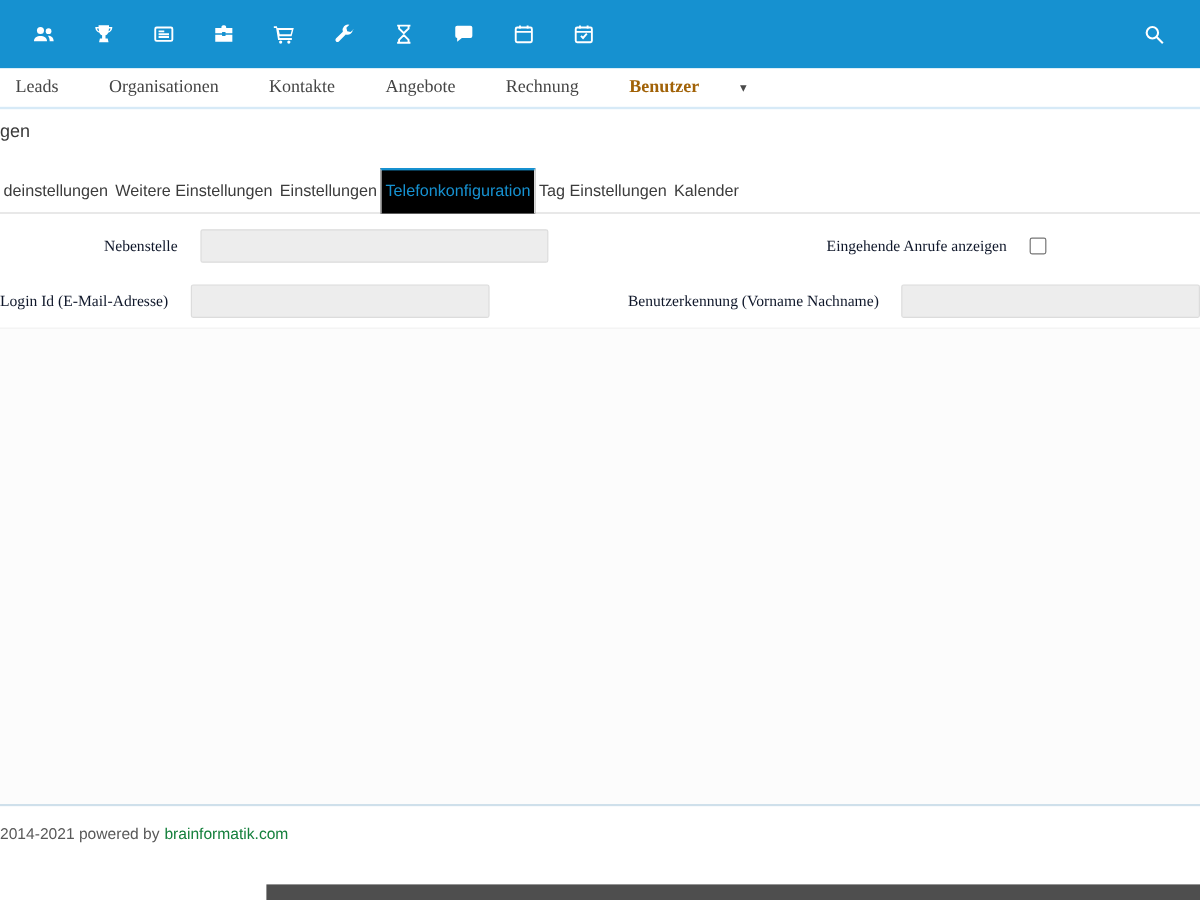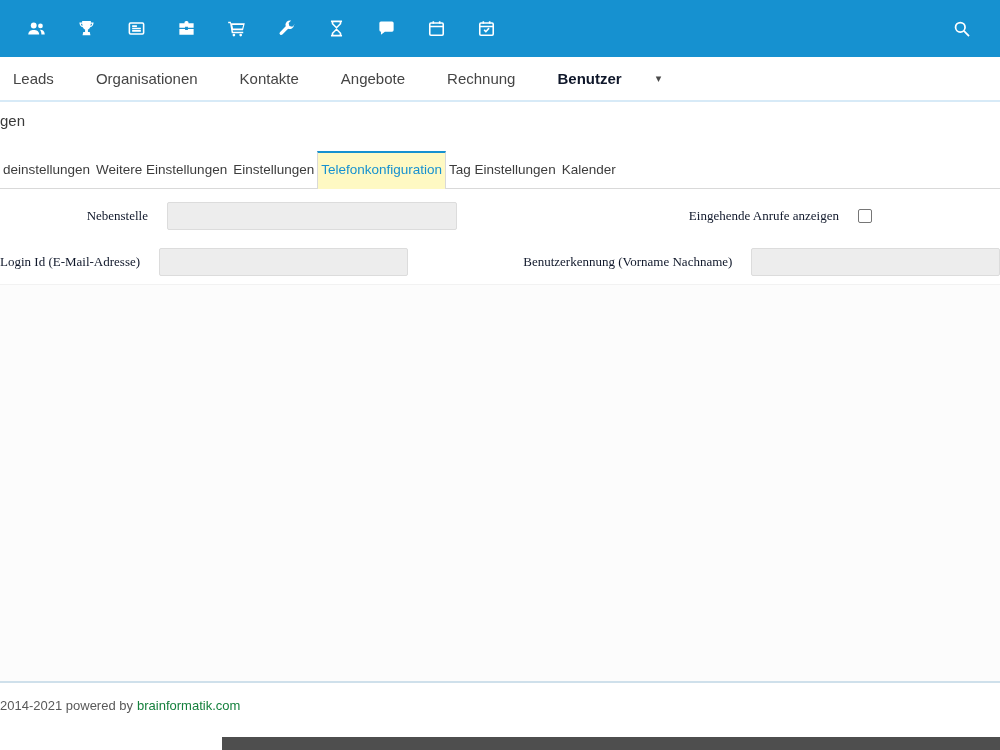--- a/index.html
+++ b/index.html
@@ -16,39 +16,39 @@
   }
   .tb-icon {
     width:30px; height:30px; margin-right:20px; color:#fff;
     display:flex; align-items:center; justify-content:center; cursor:pointer;
   }
   .tb-icon svg { width:19px; height:19px; display:block; }
   .tb-search { margin-left:auto; margin-right:24px; }
 
   
   .mainnav {
-    height:45px; background:#fff; border-bottom:2px solid #d7eaf7;
+    height:34px; background:#fff; border-bottom:2px solid #d7eaf7;
     display:flex; align-items:center; padding-left:13px; gap:42px;
-    font-size:15px; color:#454545;
+    font-size:15px; color:#454545;font-family:Liberation Serif, serif;
   }
   .mainnav .nav-item { cursor:pointer; white-space:nowrap; }
-  .mainnav .nav-item.active { color:#0f172a; font-weight:700; }
+  .mainnav .nav-item.active { color:#a16207; font-weight:700; }
   .nav-caret { font-size:11px; color:#4a4a4a; cursor:pointer; margin-left:-8px; }
 
   
   .page-title { margin-top:10px; font-size:15px; color:#3a3a3a; line-height:18px; }
 
   
   .tabs {
     display:flex; margin-top:21px; border-bottom:1px solid #d9d9d9;
     font-size:13.5px; color:#3c3c3c; align-items:flex-end;
   }
   .tab { padding:10px 3px 11px; cursor:pointer; white-space:nowrap; }
   .tab.active {
-    color:#1691d0; background:#fef9c3;
+    color:#1691d0; background:#000000;
     border:1px solid #d9d9d9; border-bottom:none; border-top:2px solid #1691d0;
     margin-bottom:-1px; padding-top:9px; padding-bottom:12px;
   }
 
   
   .form-area { padding-top:13px; }
   .form-row { display:flex; align-items:center; height:28px; margin-bottom:18px; }
   .form-row.last { margin-bottom:8px; }
   .lbl { font-size:13px; color:#0f172a; white-space:nowrap;font-family:Liberation Serif, serif; }
   .lbl.left { width:148px; text-align:right; }

